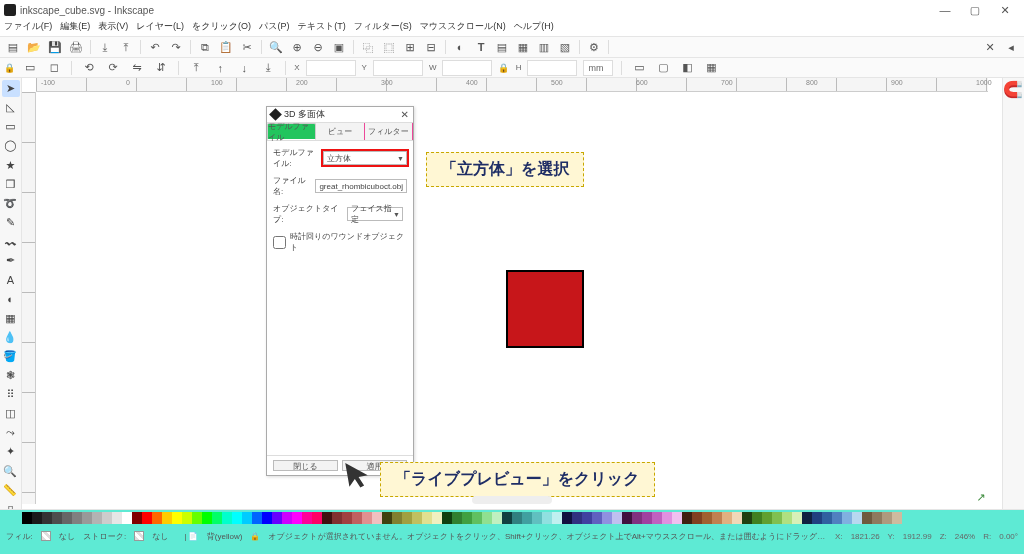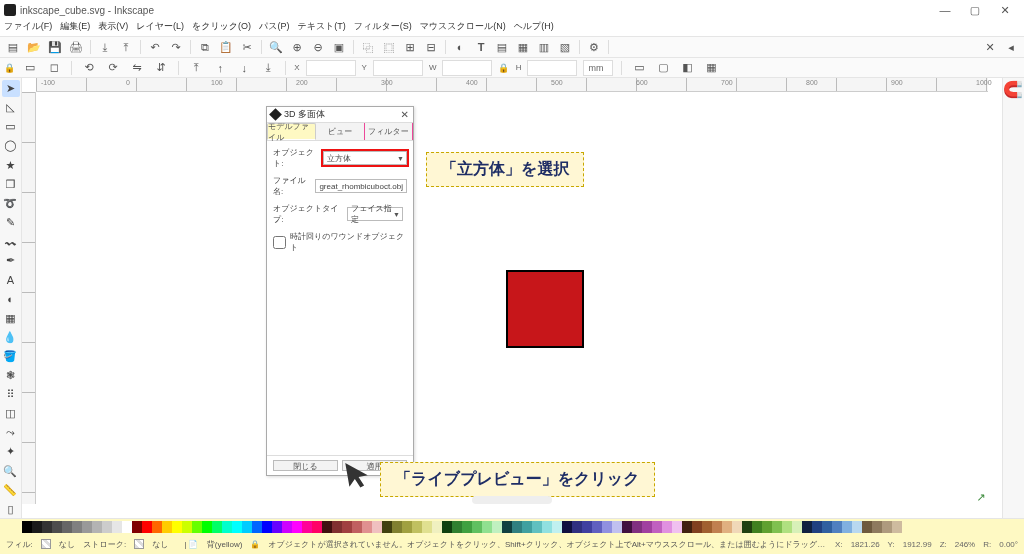--- a/index.html
+++ b/index.html
@@ -39,42 +39,42 @@
   
   .redsquare { position: absolute; top: 178px; left: 470px; width: 78px; height: 78px; background: #c7161a; border: 2px solid #000; }
 
   
   .dialog { position: absolute; top: 14px; left: 230px; width: 148px; height: 370px; background: #fff; border: 1px solid #aaa; box-shadow: 1px 1px 3px rgba(0,0,0,.15); display: flex; flex-direction: column; font-size: 9px; }
   .dlg-title { height: 16px; display: flex; align-items: center; padding: 0 4px; border-bottom: 1px solid #ddd; color: #333; }
   .dlg-title .diamond { width: 9px; height: 9px; background: #202020; transform: rotate(45deg); margin-right: 4px; }
   .dlg-title .close { margin-left: auto; font-size: 10px; color: #555; }
   .dlg-tabs { display: flex; height: 18px; border-bottom: 1px solid #ddd; background: #f3f3f3;}
   .dlg-tabs .tab { flex: 1; font-size: 8px; display: flex; align-items: center; justify-content: center; color: #555; border-right: 1px solid #ec4899; }
-  .dlg-tabs .tab.active { background: #fef9c3; border: 1px solid #ccc; border-bottom: 1px solid #fff; border-radius: 2px 2px 0 0;}
+  .dlg-tabs .tab.active { background: #22c55e; border: 1px solid #ccc; border-bottom: 1px solid #fff; border-radius: 2px 2px 0 0;}
   .dlg-body { padding: 6px; flex: 1; display: flex; flex-direction: column; gap: 6px; }
   .dlg-row { display: flex; align-items: center; gap: 4px; font-size: 8px; color: #444; }
   .dlg-row label { width: 46px; }
   .dlg-input { flex: 1; border: 1px solid #bbb; height: 14px; font-size: 8px; padding: 0 3px; background: #fff; display: flex; align-items: center; position: relative; }
   .dlg-input .dd { position: absolute; right: 2px; color: #555; font-size: 7px; }
   .hl-red { outline: 2px solid #e11; outline-offset: 0; }
   .dlg-foot { border-top: 1px solid #ddd; padding: 4px 6px; }
   .footrow { display: flex; align-items: center; gap: 4px; font-size: 8px; }
   .footrow input[type=checkbox]{ accent-color:#3478e5; width:10px; height:10px;}
   .dlg-buttons { display:flex; gap:4px; height:20px; padding:4px 6px; border-top:1px solid #ddd;}
   .dlg-buttons button { flex:1; border:1px solid #bbb; background:#f3f3f3; font-size:8px; color:#555; }
 
   
   .annot { position: absolute; background: #fff7d4; border: 1px dashed #c8a800; padding: 6px 14px; font-size: 16px; font-weight: 700; color: #1f2e66; font-family: "Yu Gothic","Meiryo",sans-serif; }
   .annot1 { top: 60px; left: 390px; }
   .annot2 { top: 370px; left: 344px; }
   .cursor-annot { position:absolute; top:366px; left:308px; font-size:26px; color:#333; transform: rotate(-10deg);}
   .cursor-annot svg { width:32px; height:32px; }
 
   
-  .bottom { position: absolute; left: 0; right: 0; bottom: 0; height: 36px; background:#fef9c3; border-top:1px solid #e5e5e5; display:flex; flex-direction:column;}
+  .bottom { position: absolute; left: 0; right: 0; bottom: 0; height: 45px; background:#5eead4; border-top:1px solid #e5e5e5; display:flex; flex-direction:column;}
   .palette { height: 16px; display: flex; align-items: center; padding-left: 22px; gap:0; overflow:hidden;}
   .sw { width: 10px; height: 12px; flex: 0 0 10px;}
   .status { height: 20px; display: flex; align-items: center; padding: 0 6px; font-size: 8px; color:#555; gap:8px; }
   .status .grow { flex:1; white-space:nowrap; overflow:hidden; text-overflow:ellipsis;}
   .swatch-box { width:10px; height:10px; border:1px solid #999; background: repeating-linear-gradient(45deg,#ddd 0 3px,#fff 3px 6px); display:inline-block; vertical-align:middle;}
   .mini { font-size:8px; color:#666;}
 
   
   .hscroll-hint { position:absolute; bottom:0; left:50%; width:80px; height:8px; background:#eee; border-radius:4px; transform:translateX(-50%);}
   .corner-arrow { position:absolute; right:0; bottom:0; width:14px; height:14px; font-size:11px; color:#3a8a3a; display:flex; align-items:center; justify-content:center;}
@@ -232,21 +232,21 @@
           <span>3D 多面体</span>
           <span class="close">✕</span>
         </div>
         <div class="dlg-tabs">
           <div class="tab active">モデルファイル</div>
           <div class="tab">ビュー</div>
           <div class="tab">フィルター</div>
         </div>
         <div class="dlg-body">
           <div class="dlg-row">
-            <label>オブジェクト:</label>
+            <label>モデルファイル:</label>
             <div class="dlg-input hl-red">
               <span>立方体</span>
               <span class="dd">▼</span>
             </div>
           </div>
           <div class="dlg-row">
             <label>ファイル名:</label>
             <div class="dlg-input">
               <span>great_rhombicuboct.obj</span>
             </div>

